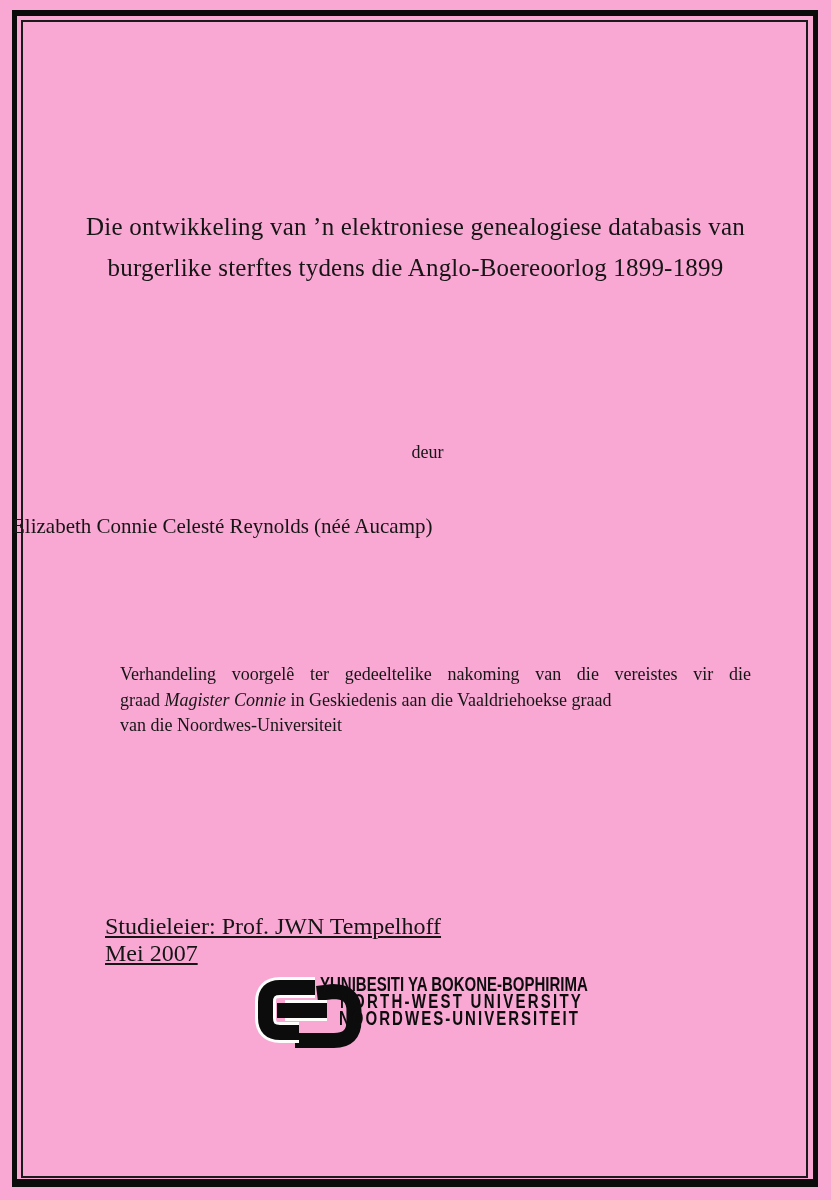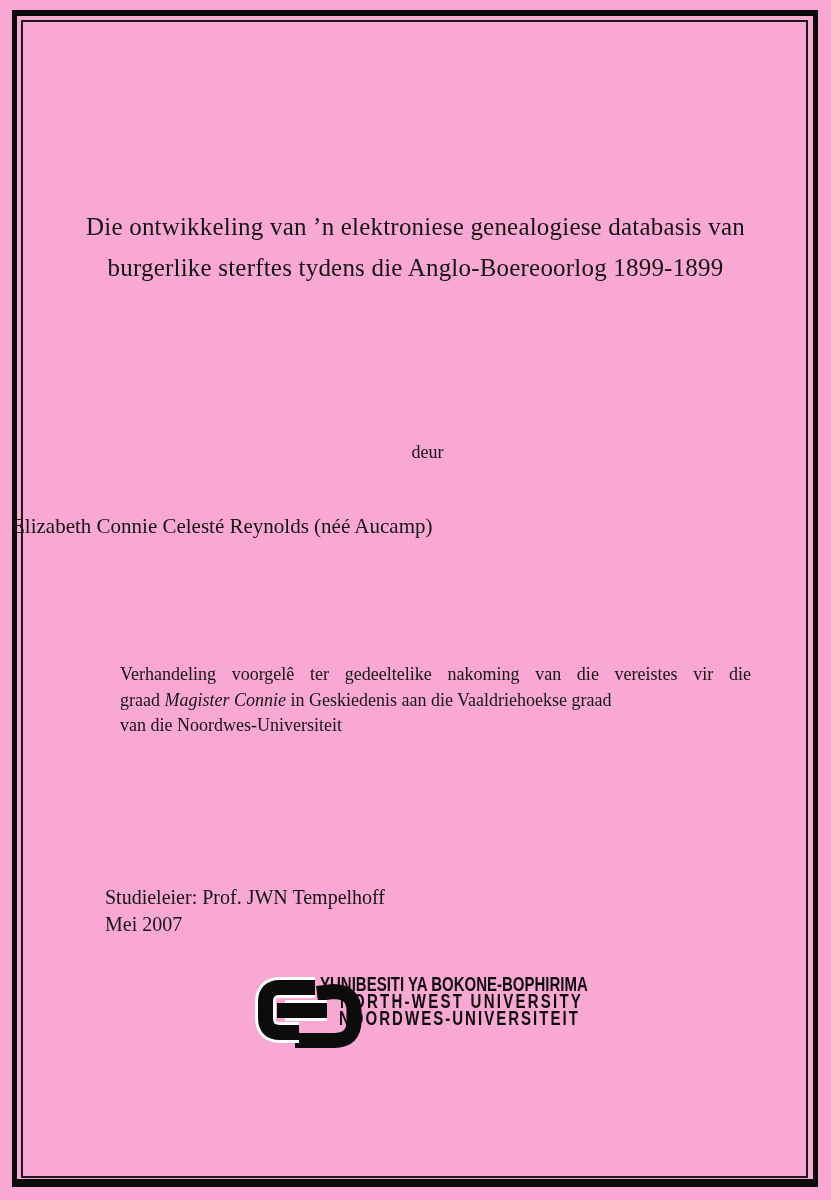--- a/index.html
+++ b/index.html
@@ -54,23 +54,24 @@
     line-height: 25.5px;
   }
   .st-line1 {
     text-align: justify;
     text-align-last: justify;
     text-justify: inter-word;
   }
   .italic { font-style: italic; }
   .footer {
     position: absolute;
-    left: 105px; top: 884px;
-    font-size: 20px;
+    left: 105px; top: 913px;
+    font-size: 24px;
     line-height: 27px;
+    text-decoration: underline;
   }
   .logo-mark {
     position: absolute;
     left: 255px; top: 966px;
     width: 112px; height: 86px;
   }
   .logo-text {
     position: absolute;
     left: 320px; top: 976px;
     font-family: "Liberation Sans", sans-serif;

